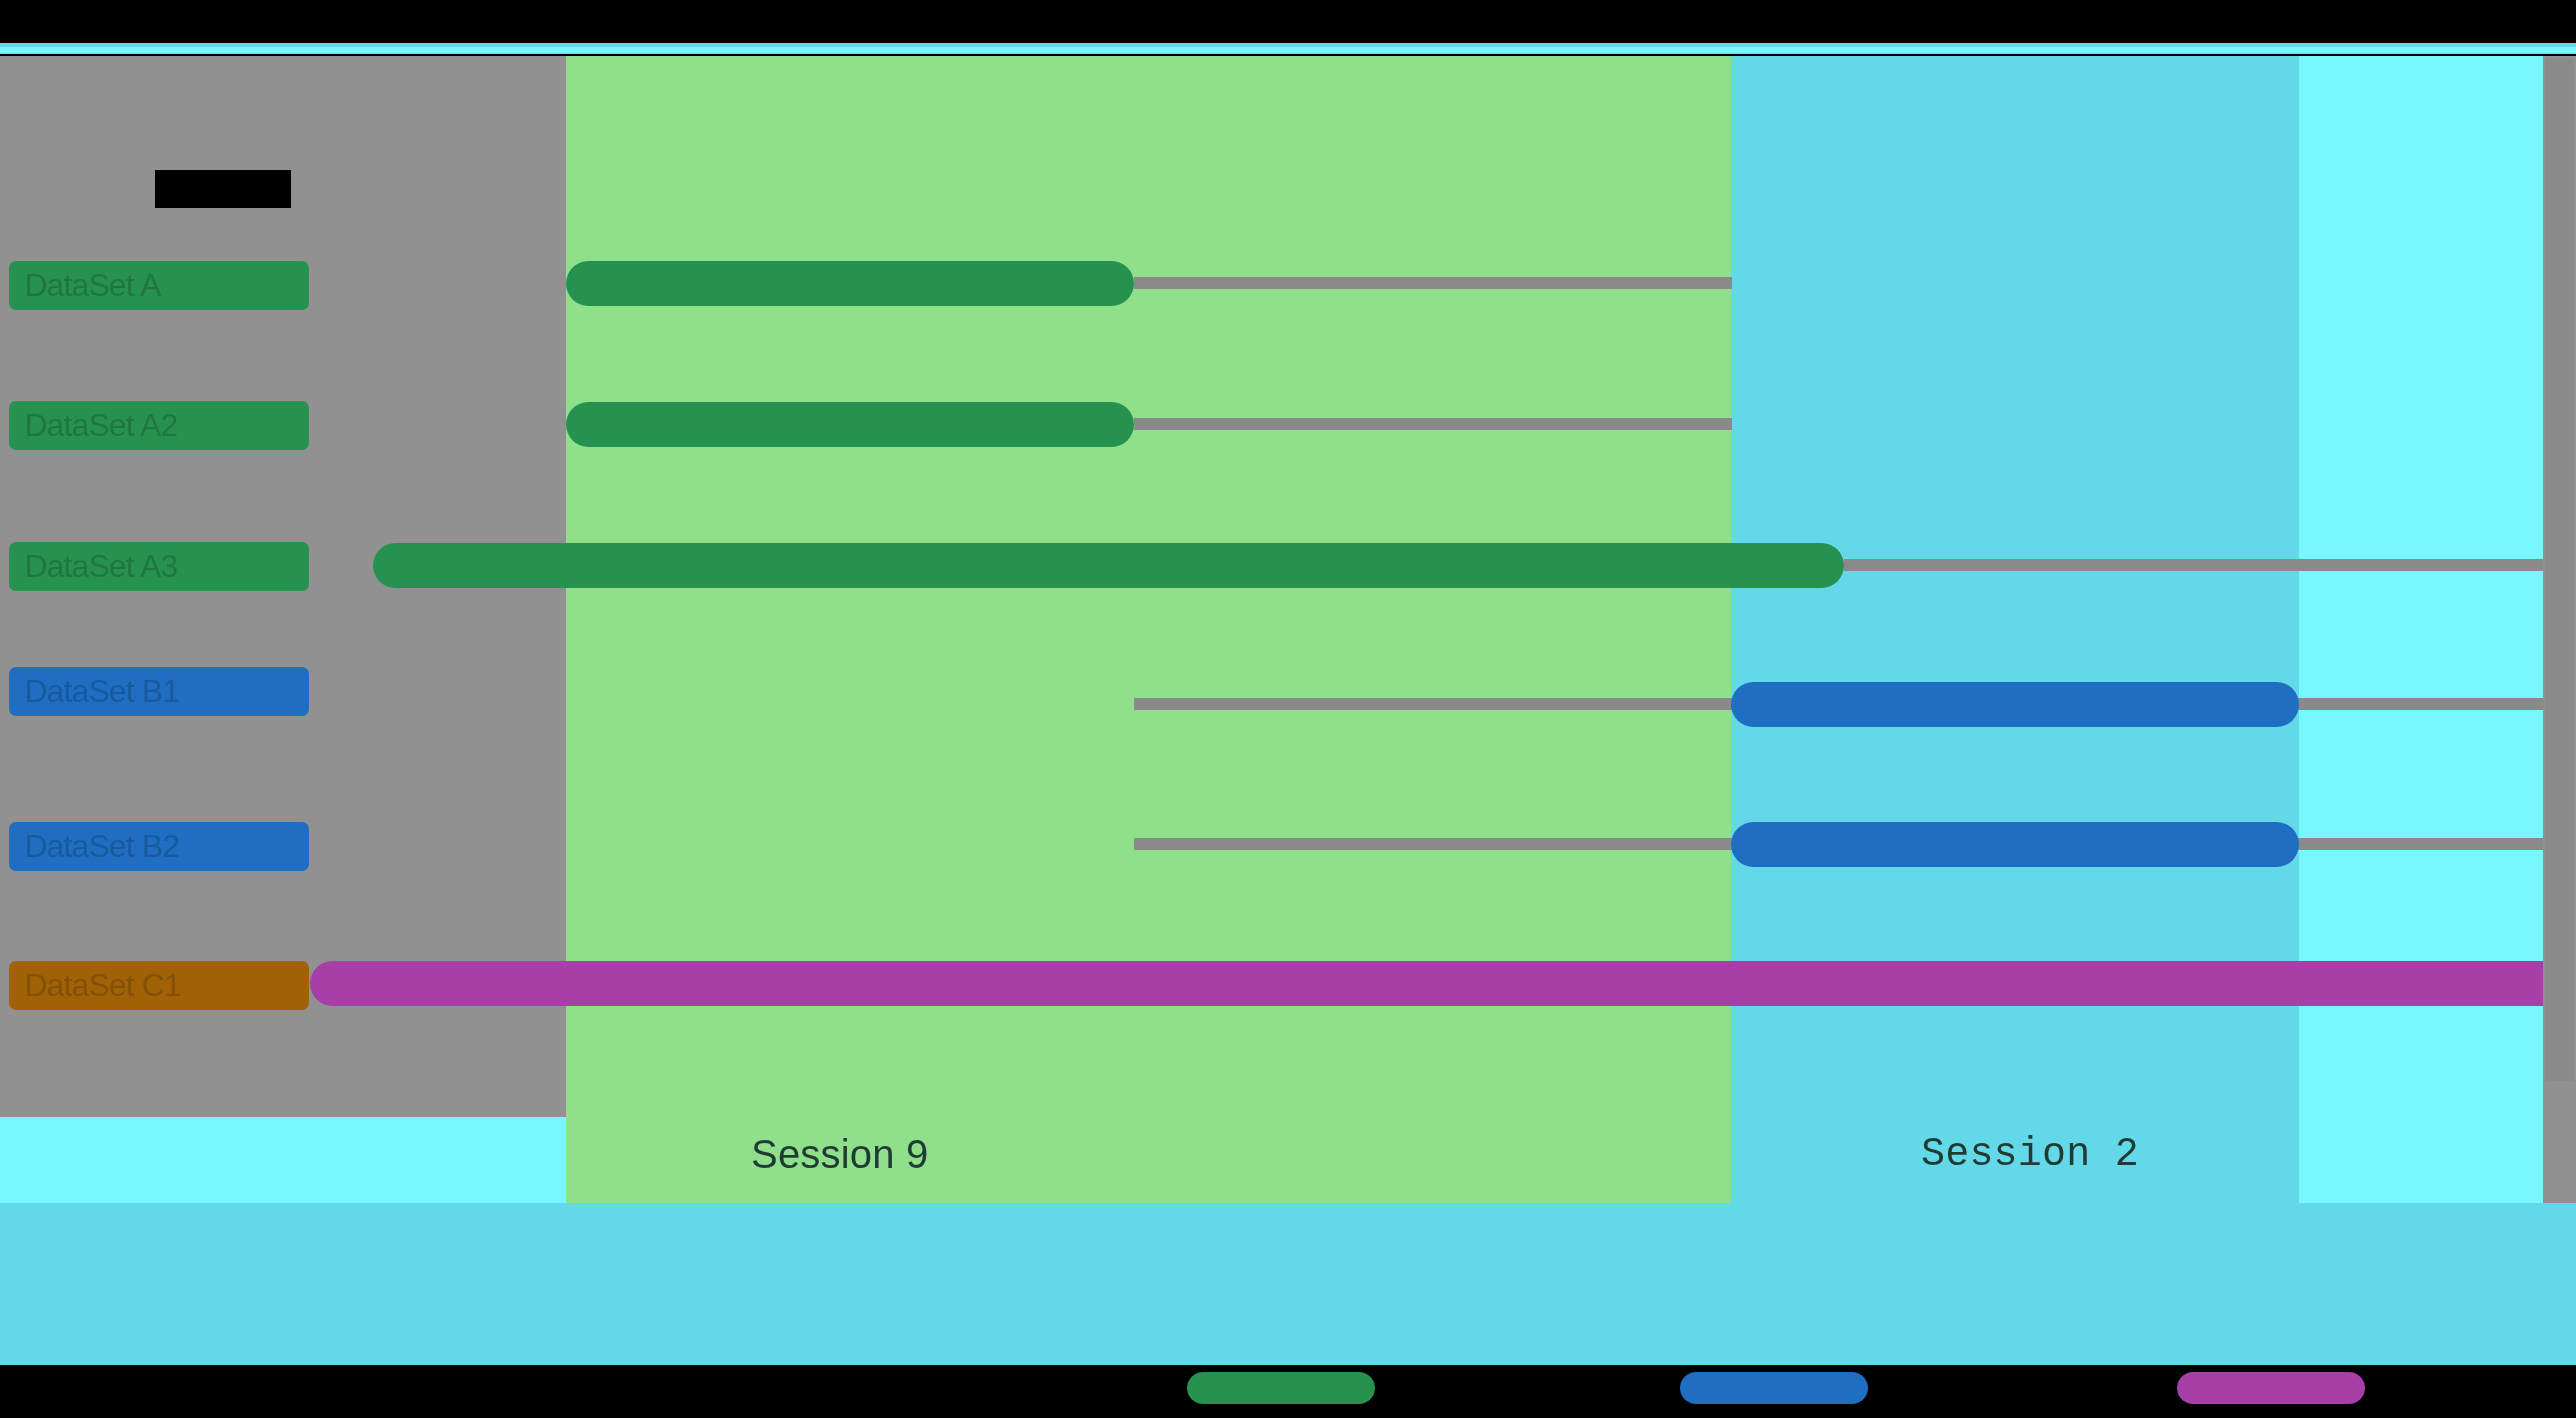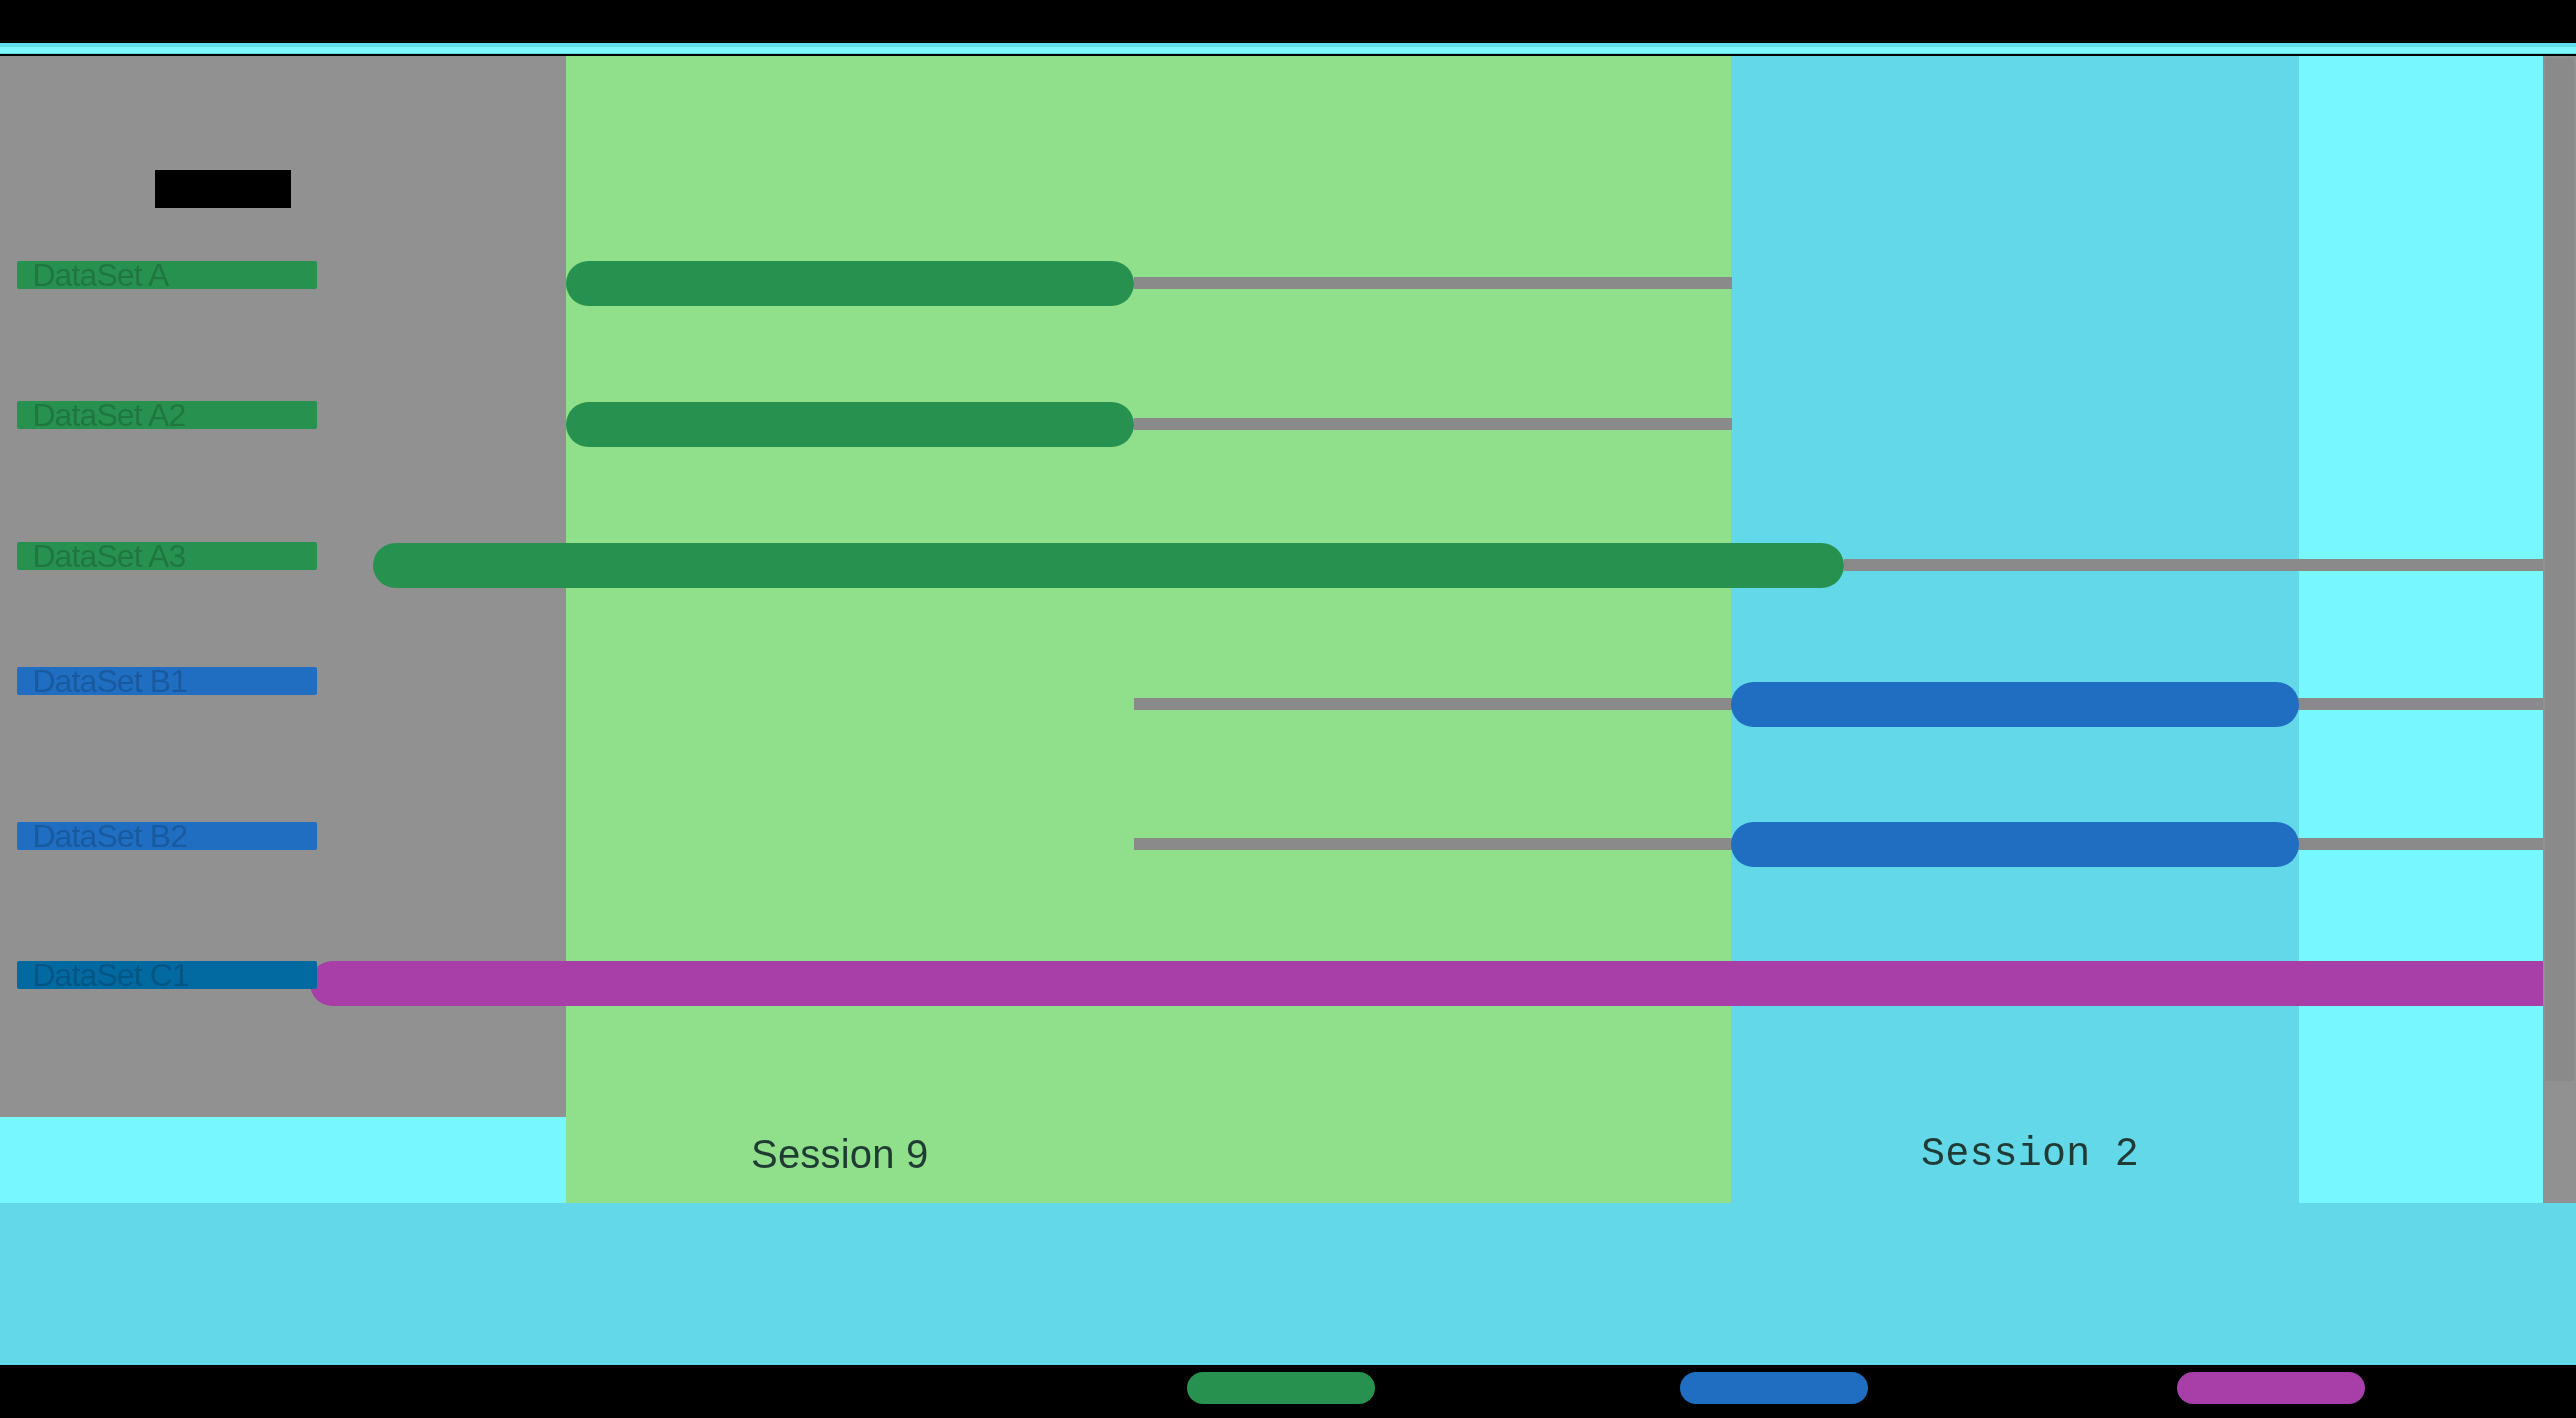--- a/index.html
+++ b/index.html
@@ -117,31 +117,30 @@
     border-radius: 22.5px;
   }
   .bar.green   { background: #27914f; }
   .bar.blue    { background: #1f6ec2; }
   .bar.magenta { background: #a83ea8; }
 
   
   .row-label {
     position: absolute;
     left: 9.4px;
-    height: 28px;
+    height: 49px;
     width: 300px;
-    border-radius: 2px;
+    border-radius: 7px;
     overflow: hidden;
     display: flex;
     align-items: center;
-    margin-left: 8px;
   }
   .row-label.green   { background: #27914f; }
   .row-label.blue    { background: #1f6ec2; }
-  .row-label.magenta { background: #0369a1; }
+  .row-label.magenta { background: #a16207; }
   .row-label .glyphs {
     font-size: 32px;
     color: rgba(0,0,0,0.18);
     padding-left: 15px;
     white-space: nowrap;
     font-family: "Liberation Sans", sans-serif;
     letter-spacing: -0.9px;
   }
 
   

